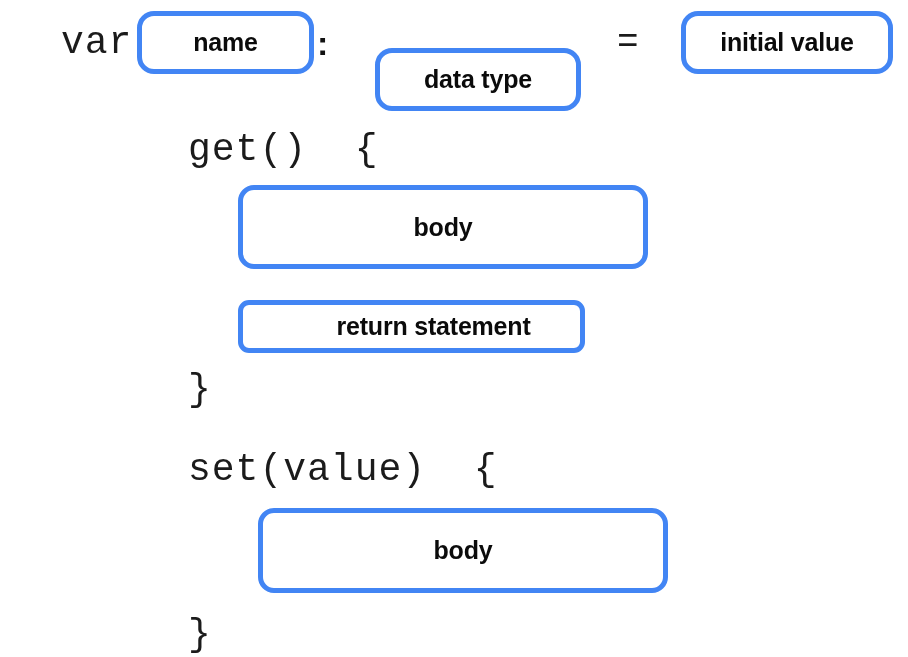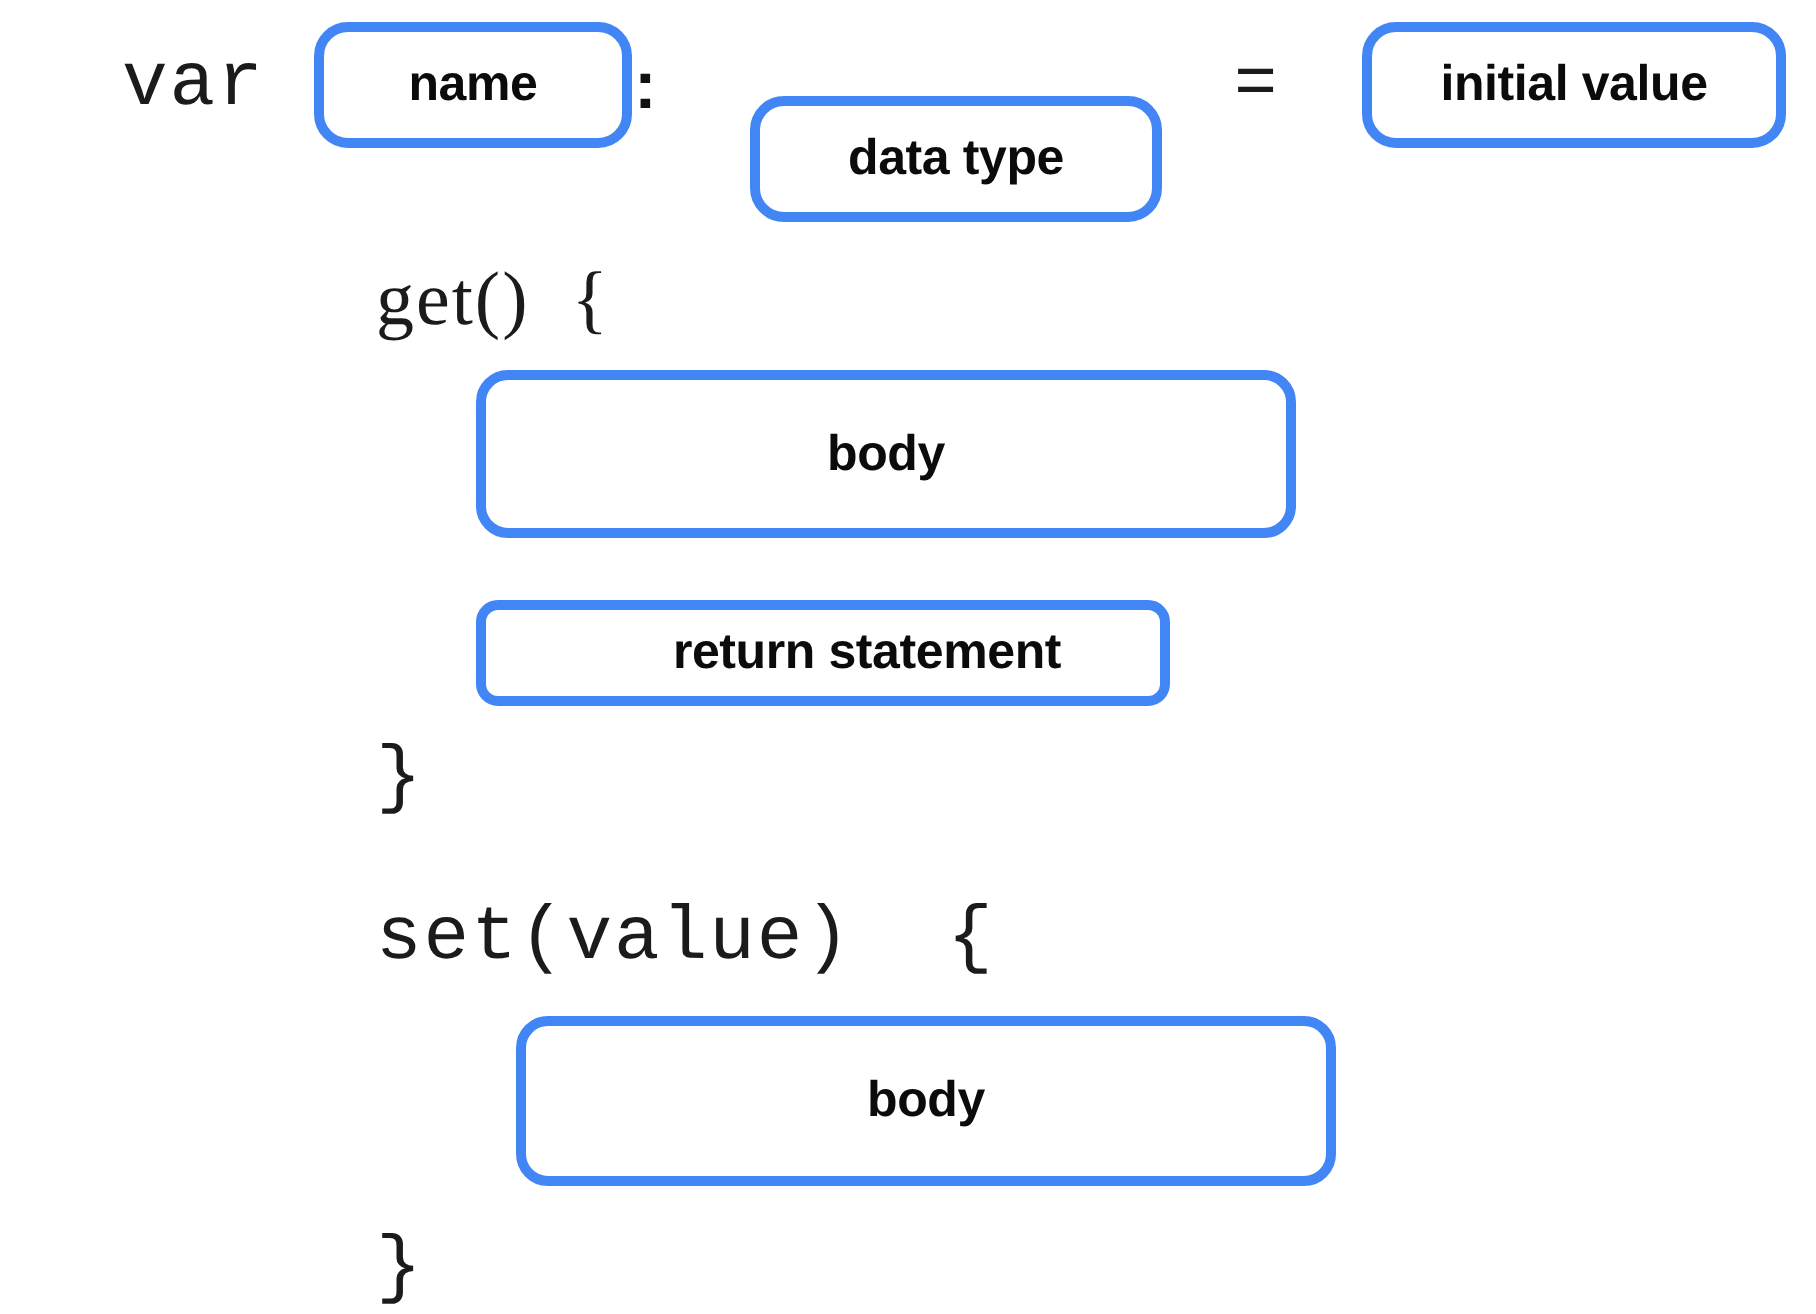--- a/index.html
+++ b/index.html
@@ -58,28 +58,28 @@
     font-family: "Liberation Sans", sans-serif;
     font-weight: 700;
     font-size: 25px;
     color: #0b0b0b;
     letter-spacing: -0.2px;
     white-space: nowrap;
   }
 
   
   #kw-var        { left: 13px;  top: 24px; }
-  #box-name      { left: 137px; top: 11px;  width: 159px; height: 63px; border-radius: 17px; margin-left: 20px; }
+  #box-name      { left: 137px; top: 11px;  width: 177px; height: 63px; border-radius: 17px; }
   #op-colon      { left: 317px; top: 26px; }
   #box-datatype  { left: 375px; top: 11px;  width: 206px; height: 63px; border-radius: 17px; }
   #op-equals     { left: 617px; top: 25px; }
   #box-initial   { left: 681px; top: 11px;  width: 212px; height: 63px; border-radius: 17px; }
 
   
-  #kw-get        { left: 140px; top: 131px; font-family: Liberation Serif, serif; }
+  #kw-get        { left: 140px; top: 131px; }
   #box-body-get  { left: 238px; top: 185px; width: 410px; height: 84px; border-radius: 16px; }
   #box-return    { left: 238px; top: 300px; width: 347px; height: 53px; border-radius: 11px; }
   #brace-get-end { left: 140px; top: 371px; }
 
   
   #kw-set        { left: 140px; top: 451px; text-align: center; }
   #box-body-set  { left: 258px; top: 508px; width: 410px; height: 85px; border-radius: 16px; }
   #brace-set-end { left: 140px; top: 616px; }
 </style>
 </head>

